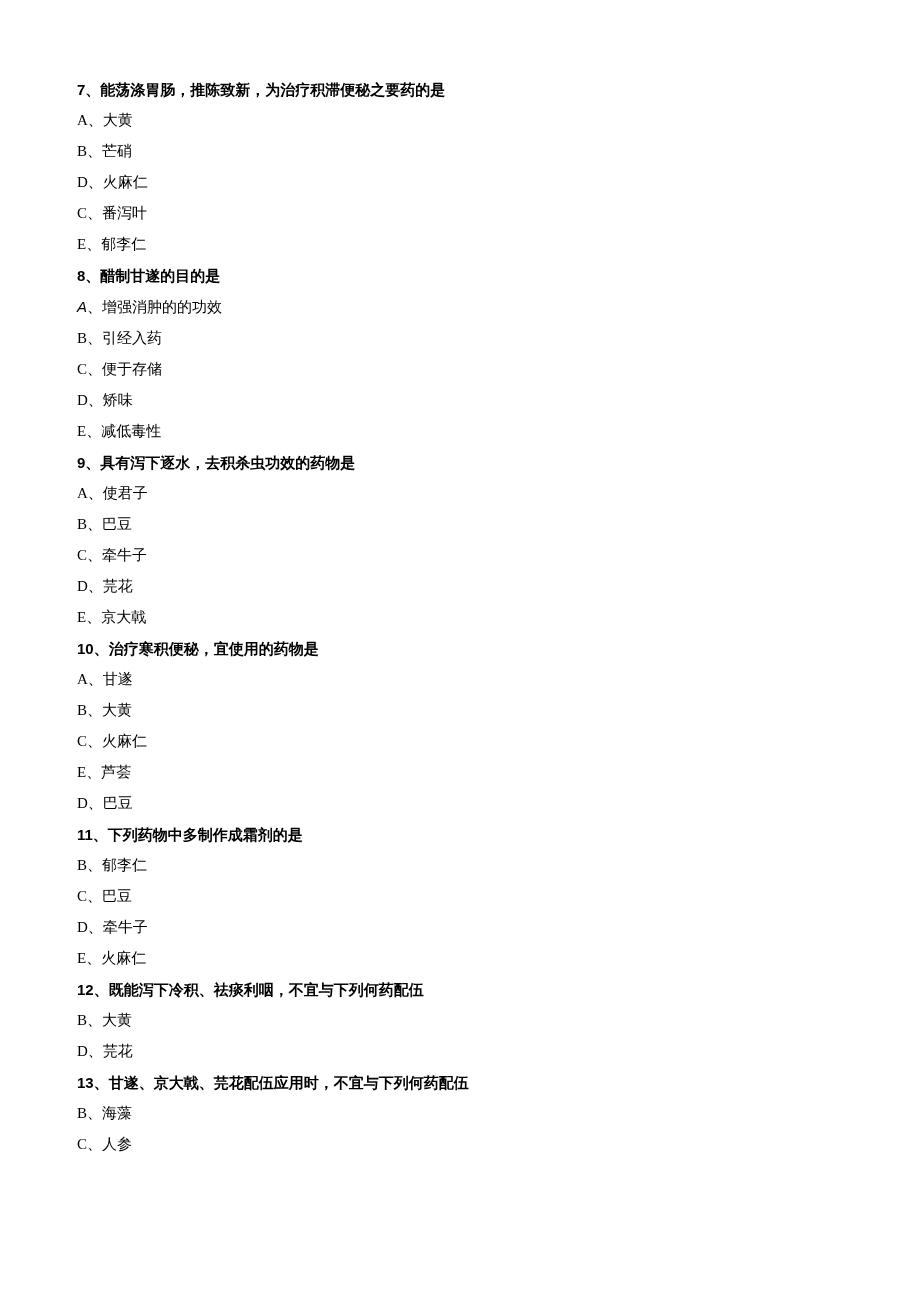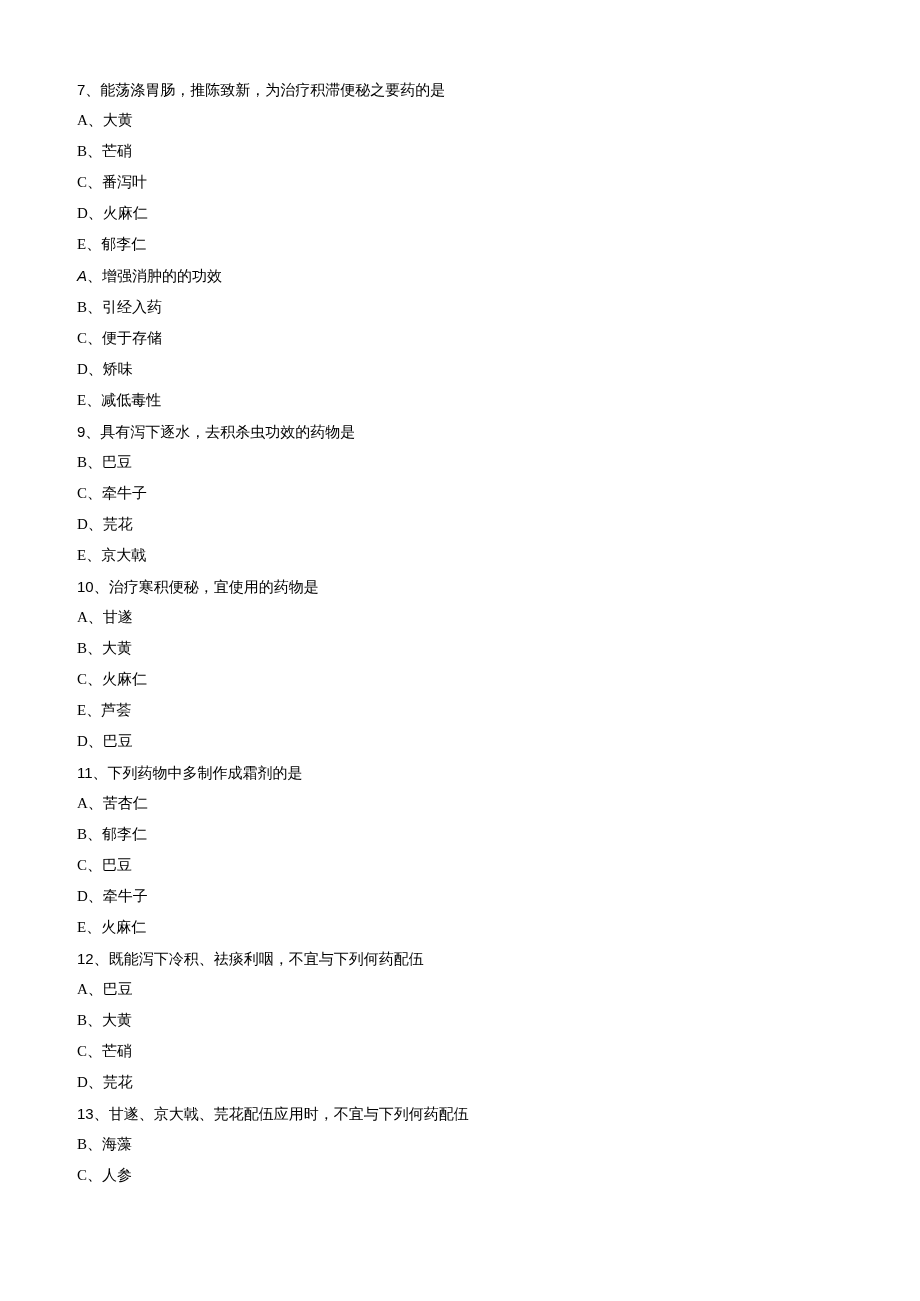--- a/index.html
+++ b/index.html
@@ -9,21 +9,21 @@
     width: 920px;
   }
   .page {
     padding: 82px 0 40px 77px;
     font-family: "SimSun", "宋体", "Songti SC", serif;
     font-size: 15px;
     color: #000000;
     line-height: 1.0;
   }
   .question {
-    font-weight: normal;
+    font-weight: bold;
     font-family: "Microsoft YaHei", "SimHei", sans-serif;
     margin-bottom: 16px;
   }
   .question .num {
     font-family: Arial, sans-serif;
   }
   .opt {
     font-weight: normal;
     font-family: "SimSun", "宋体", "Songti SC", serif;
     margin-bottom: 16px;
@@ -43,37 +43,41 @@
 <body>
 
 <div class="page">
 
   <div class="block">
     <div class="question">
       <span class="num">7</span><span>、能荡涤胃肠，推陈致新，为治疗积滞便秘之要药的是</span>
     </div>
     <div class="opt"><span class="letter">A、</span><span>大黄</span></div>
     <div class="opt"><span class="letter">B、</span><span>芒硝</span></div>
+    <div class="opt"><span class="letter">D、</span><span>火麻仁</span></div>
     <div class="opt"><span class="letter">C、</span><span>番泻叶</span></div>
-    <div class="opt"><span class="letter">D、</span><span>火麻仁</span></div>
     <div class="opt"><span class="letter">E、</span><span>郁李仁</span></div>
   </div>
 
   <div class="block">
+    <div class="question">
+      <span class="num">8</span><span>、醋制甘遂的目的是</span>
+    </div>
     <div class="opt"><span class="letter italic-letter">A</span><span>、</span><span>增强消肿的的功效</span></div>
     <div class="opt"><span class="letter">B、</span><span>引经入药</span></div>
     <div class="opt"><span class="letter">C、</span><span>便于存储</span></div>
     <div class="opt"><span class="letter">D、</span><span>矫味</span></div>
     <div class="opt"><span class="letter">E、</span><span>减低毒性</span></div>
   </div>
 
   <div class="block">
     <div class="question">
       <span class="num">9</span><span>、具有泻下逐水，去积杀虫功效的药物是</span>
     </div>
+    <div class="opt"><span class="letter">A、</span><span>使君子</span></div>
     <div class="opt"><span class="letter">B、</span><span>巴豆</span></div>
     <div class="opt"><span class="letter">C、</span><span>牵牛子</span></div>
     <div class="opt"><span class="letter">D、</span><span>芫花</span></div>
     <div class="opt"><span class="letter">E、</span><span>京大戟</span></div>
   </div>
 
   <div class="block">
     <div class="question">
       <span class="num">10</span><span>、治疗寒积便秘，宜使用的药物是</span>
     </div>
@@ -81,34 +85,31 @@
     <div class="opt"><span class="letter">B、</span><span>大黄</span></div>
     <div class="opt"><span class="letter">C、</span><span>火麻仁</span></div>
     <div class="opt"><span class="letter">E、</span><span>芦荟</span></div>
     <div class="opt"><span class="letter">D、</span><span>巴豆</span></div>
   </div>
 
   <div class="block">
     <div class="question">
       <span class="num">11</span><span>、下列药物中多制作成霜剂的是</span>
     </div>
-    <div class="opt"><span class="letter">A、</span><span>苦杏仁</span></div>
     <div class="opt"><span class="letter">B、</span><span>郁李仁</span></div>
     <div class="opt"><span class="letter">C、</span><span>巴豆</span></div>
     <div class="opt"><span class="letter">D、</span><span>牵牛子</span></div>
     <div class="opt"><span class="letter">E、</span><span>火麻仁</span></div>
   </div>
 
   <div class="block">
     <div class="question">
       <span class="num">12</span><span>、既能泻下冷积、祛痰利咽，不宜与下列何药配伍</span>
     </div>
-    <div class="opt"><span class="letter">A、</span><span>巴豆</span></div>
     <div class="opt"><span class="letter">B、</span><span>大黄</span></div>
-    <div class="opt"><span class="letter">C、</span><span>芒硝</span></div>
     <div class="opt"><span class="letter">D、</span><span>芫花</span></div>
   </div>
 
   <div class="block">
     <div class="question">
       <span class="num">13</span><span>、甘遂、京大戟、芫花配伍应用时，不宜与下列何药配伍</span>
     </div>
     <div class="opt"><span class="letter">B、</span><span>海藻</span></div>
     <div class="opt"><span class="letter">C、</span><span>人参</span></div>
   </div>

